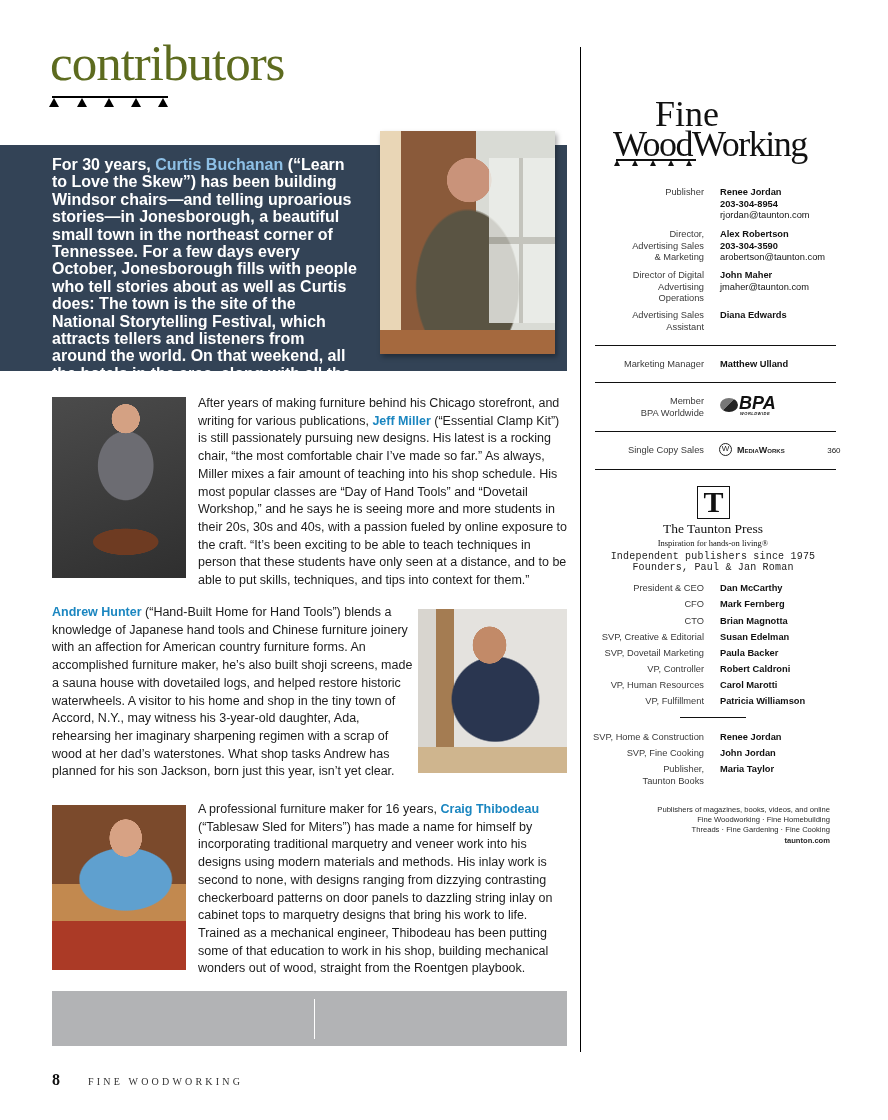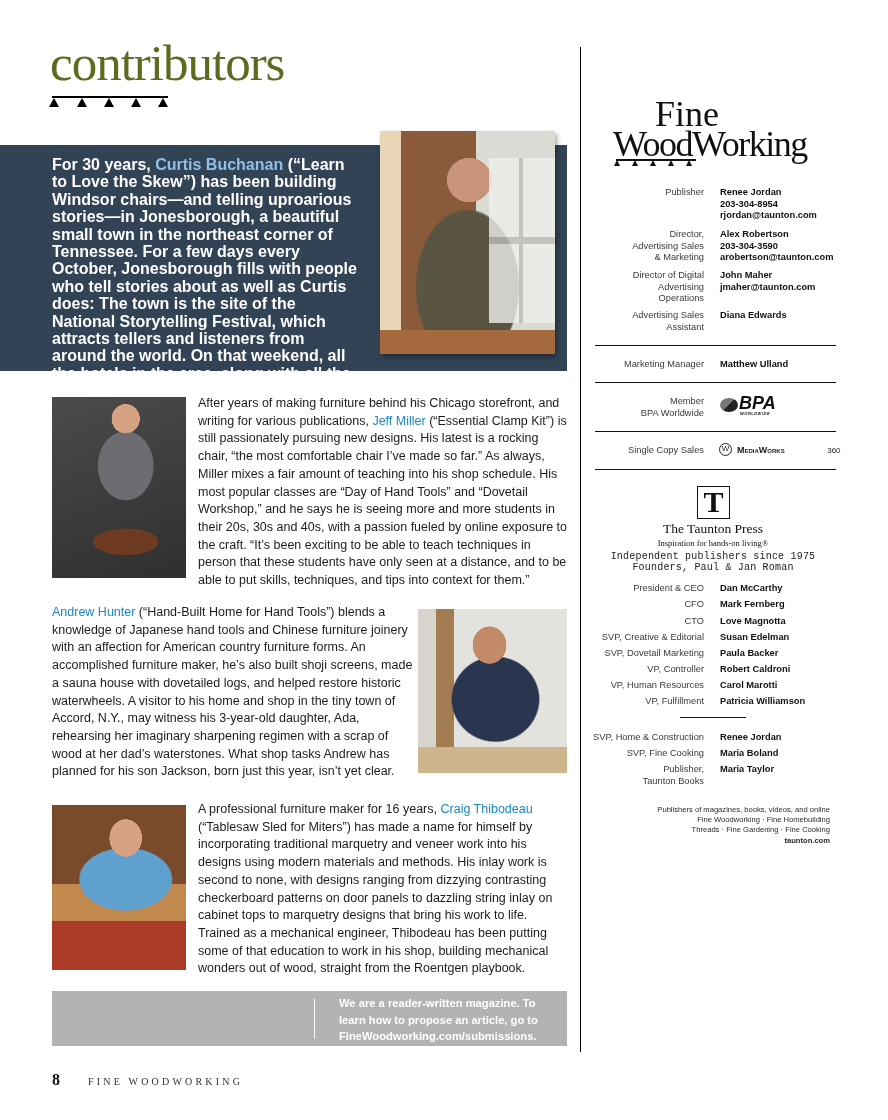--- a/index.html
+++ b/index.html
@@ -48,21 +48,21 @@
         linear-gradient(90deg, transparent 46%, #bfbfb8 46% 52%, transparent 52%),
         linear-gradient(0deg, transparent 48%, #bfbfb8 48% 52%, transparent 52%),
         #eef0ec;
       opacity: .8;
     }
 
     
     .para {
       position: absolute; font-size: 12.5px; line-height: 17.7px; color: #1c1c1c;
     }
-    .para .name { color: #1b86c0; font-weight: normal; margin-top: 36px; }
+    .para .name { color: #1b86c0; font-weight: bold; margin-top: 36px; }
 
     .para-jeff { left: 198px; top: 395px; width: 372px; }
     .para-andrew { left: 52px; top: 604px; width: 362px; }
     .para-craig { left: 198px; top: 801px; width: 370px; }
 
     .photo-jeff {
       left: 52px; top: 397px; width: 134px; height: 181px;
       background:
         radial-gradient(ellipse 13% 10% at 55% 12%, #d4a183 0 80%, transparent 82%),
         radial-gradient(ellipse 24% 22% at 55% 38%, #6c6c72 0 85%, transparent 88%),
@@ -131,21 +131,21 @@
       position: absolute; left: 616px; top: 159px; width: 80px; height: 1.5px; background: #111;
     }
     .fw-tri {
       position: absolute; top: 160px; width: 0; height: 0;
       border-left: 3px solid transparent; border-right: 3px solid transparent; border-bottom: 6px solid #111;
     }
 
     .mh-row { position: absolute; left: 590px; width: 250px; font-size: 9.3px; line-height: 11.6px; }
     .mh-label { position: absolute; right: 136px; text-align: right; color: #3a3a3a; white-space: nowrap; }
     .mh-value { position: absolute; left: 130px; color: #111; font-weight: bold; white-space: nowrap; }
-    .mh-value .sub { font-weight: bold; display: block; }
+    .mh-value .sub { font-weight: normal; display: block; }
     .mh-value .b { font-weight: bold; display: block; }
 
     .mh-rule { position: absolute; left: 595px; width: 241px; height: 1px; background: #111; }
     .mh-short-rule { position: absolute; left: 680px; width: 66px; height: 1px; background: #111; }
 
     .bpa-logo {
       position: absolute; left: 720px; top: 394px; width: 60px; height: 26px; font-style: italic;
     }
     .bpa-swoosh {
       position: absolute; left: 0; top: 4px; width: 18px; height: 14px; border-radius: 50%;
@@ -218,21 +218,20 @@
 <p class="para para-andrew"><span></span><span class="name">Andrew Hunter</span><span> (“Hand-Built Home for Hand Tools”) blends a knowledge of Japanese hand tools and Chinese furniture joinery with an affection for American country furniture forms. An accomplished furniture maker, he’s also built shoji screens, made a sauna house with dovetailed logs, and helped restore historic waterwheels. A visitor to his home and shop in the tiny town of Accord, N.Y., may witness his 3-year-old daughter, Ada, rehearsing her imaginary sharpening regimen with a scrap of wood at her dad’s waterstones. What shop tasks Andrew has planned for his son Jackson, born just this year, isn’t yet clear.</span></p>
 <div class="photo photo-andrew" title="Andrew Hunter working at bench">
   <div class="board"></div>
 </div>
 
 <div class="photo photo-craig" title="Craig Thibodeau leaning on table"></div>
 <p class="para para-craig"><span>A professional furniture maker for 16 years, </span><span class="name">Craig Thibodeau</span><span> (“Tablesaw Sled for Miters”) has made a name for himself by incorporating traditional marquetry and veneer work into his designs using modern materials and methods. His inlay work is second to none, with designs ranging from dizzying contrasting checkerboard patterns on door panels to dazzling string inlay on cabinet tops to marquetry designs that bring his work to life. Trained as a mechanical engineer, Thibodeau has been putting some of that education to work in his shop, building mechanical wonders out of wood, straight from the Roentgen playbook.</span></p>
 
 <div class="info-bar">
   <div class="info-divider"></div>
-  <p class="info-right">We are a reader-written magazine. To learn how to propose an article, go to FineWoodworking.com/submissions.</p>
 </div>
 
 <div class="folio">8</div>
 <div class="footer-mag">FINE WOODWORKING</div>
 
 <div class="col-divider"></div>
 
 <div class="fw-logo-fine">Fine</div>
 <div class="fw-logo-ww">WoodWorking</div>
 <div class="fw-logo-rule"></div>
@@ -320,21 +319,21 @@
 <div class="mh-row" style="top:583px">
     <span class="mh-label">President &amp; CEO</span>
     <span class="mh-value">Dan McCarthy</span>
   </div>
 <div class="mh-row" style="top:599px">
     <span class="mh-label">CFO</span>
     <span class="mh-value">Mark Fernberg</span>
   </div>
 <div class="mh-row" style="top:616px">
     <span class="mh-label">CTO</span>
-    <span class="mh-value">Love Magnotta</span>
+    <span class="mh-value">Brian Magnotta</span>
   </div>
 <div class="mh-row" style="top:632px">
     <span class="mh-label">SVP, Creative &amp; Editorial</span>
     <span class="mh-value">Susan Edelman</span>
   </div>
 <div class="mh-row" style="top:648px">
     <span class="mh-label">SVP, Dovetail Marketing</span>
     <span class="mh-value">Paula Backer</span>
   </div>
 <div class="mh-row" style="top:664px">
@@ -351,21 +350,21 @@
   </div>
 
 <div class="mh-short-rule" style="top:717px"></div>
 
 <div class="mh-row" style="top:732px">
     <span class="mh-label">SVP, Home &amp; Construction</span>
     <span class="mh-value">Renee Jordan</span>
   </div>
 <div class="mh-row" style="top:748px">
     <span class="mh-label">SVP, Fine Cooking</span>
-    <span class="mh-value">Maria Boland</span>
+    <span class="mh-value">John Jordan</span>
   </div>
 <div class="mh-row" style="top:764px">
     <span class="mh-label" style="white-space:pre-line">Publisher,
 Taunton Books</span>
     <span class="mh-value">Maria Taylor</span>
   </div>
 
 <div class="pubs">
   <div>Publishers of magazines, books, videos, and online</div>
   <div>Fine Woodworking  ·  Fine Homebuilding</div>

